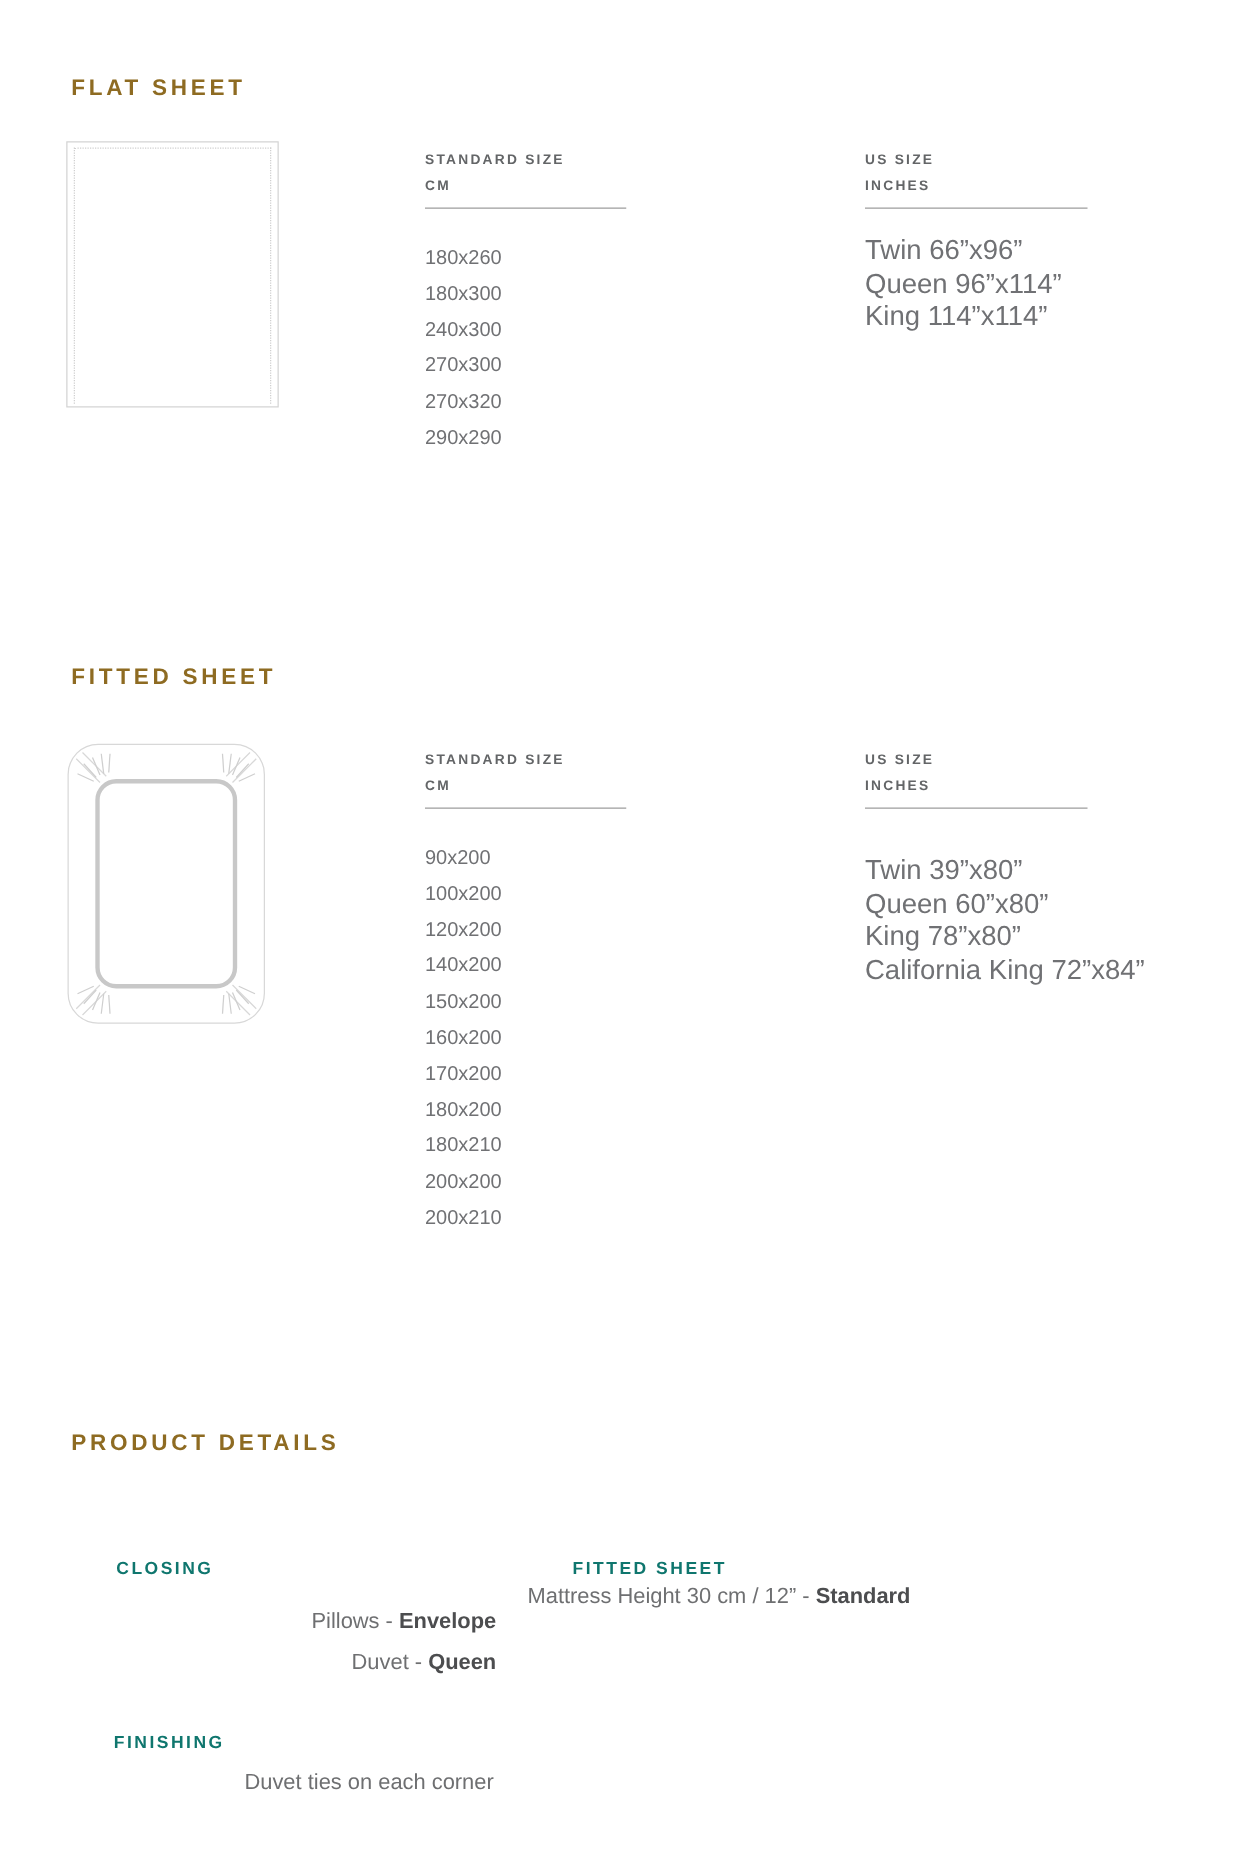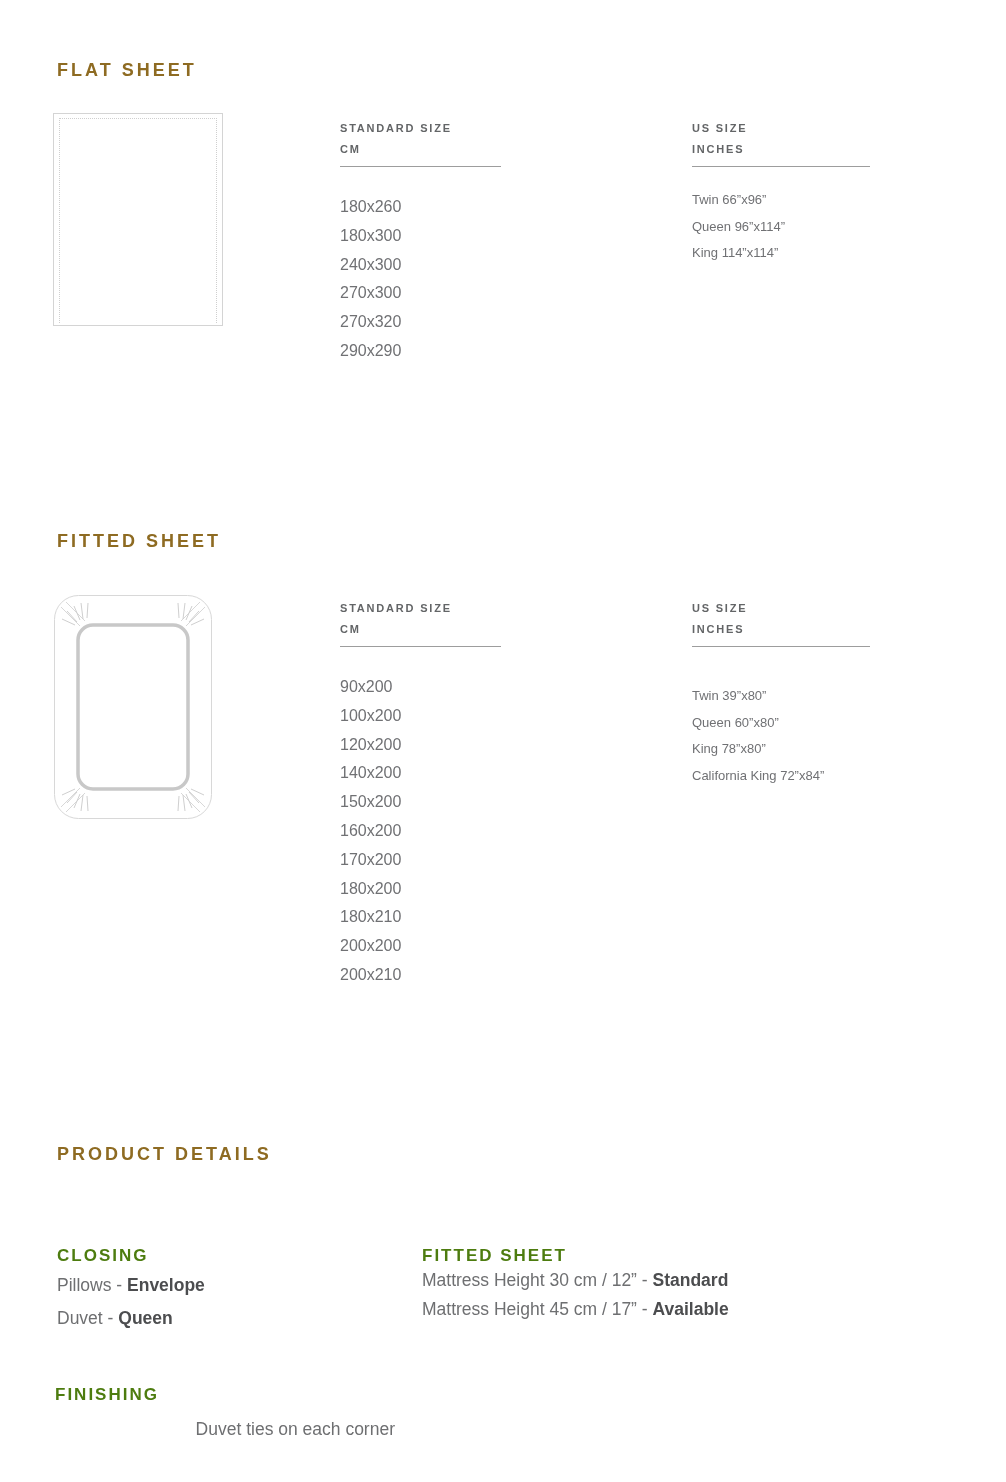--- a/index.html
+++ b/index.html
@@ -32,30 +32,31 @@
     height: 0;
   }
   .size-list {
     color: #707174;
     font-size: 16px;
     line-height: 28.8px;
     white-space: nowrap;
   }
   .us-list {
     color: #707174;
-    font-size: 13px;
+    font-size: 22px;
     line-height: 26.5px;
     white-space: nowrap;
   }
   .detail-head {
-    color: #4d7c0f;
-    font-size: 17px;
+    color: #0f766e;
+    font-size: 14px;
     font-weight: bold;
     letter-spacing: 2px;
     white-space: nowrap;
+    margin-left: 36px;
   }
   .detail-text {
     color: #6e6f71;
     font-size: 17.5px;
     line-height: 33px;
     white-space: nowrap;
   }
   .detail-text.tight { line-height: 29px; }
   .detail-value {
     color: #4c4d4f;
@@ -173,33 +174,32 @@
         <div>Queen 60”x80”</div>
         <div>King 78”x80”</div>
         <div>California King 72”x84”</div>
       </div>
   </div>
 
   <div class="abs section-title" style="left:57px; top:1144px;">PRODUCT DETAILS</div>
 
   <div class="abs" style="left:57px; top:1246px; width:340px;">
     <div class="detail-head">CLOSING</div>
-    <div class="detail-text" style="margin-top:3px;">
+    <div class="detail-text" style="margin-top:18px;text-align:right;">
 
     <div><span>Pillows - </span><span class="detail-value">Envelope</span></div>
         <div><span>Duvet - </span><span class="detail-value">Queen</span></div>
       </div>
   </div>
 
   <div class="abs" style="left:422px; top:1246px; width:450px;">
     <div class="detail-head">FITTED SHEET</div>
     <div class="detail-text tight" style="">
 
     <div><span>Mattress Height 30 cm / 12” - </span><span class="detail-value">Standard</span></div>
-        <div><span>Mattress Height 45 cm / 17” - </span><span class="detail-value">Available</span></div>
       </div>
   </div>
 
   <div class="abs" style="left:55px; top:1385px; width:340px;">
     <div class="detail-head">FINISHING</div>
     <div class="detail-text" style="margin-top:8px;text-align:right;">Duvet ties on each corner</div>
   </div>
 
 </div>
 

